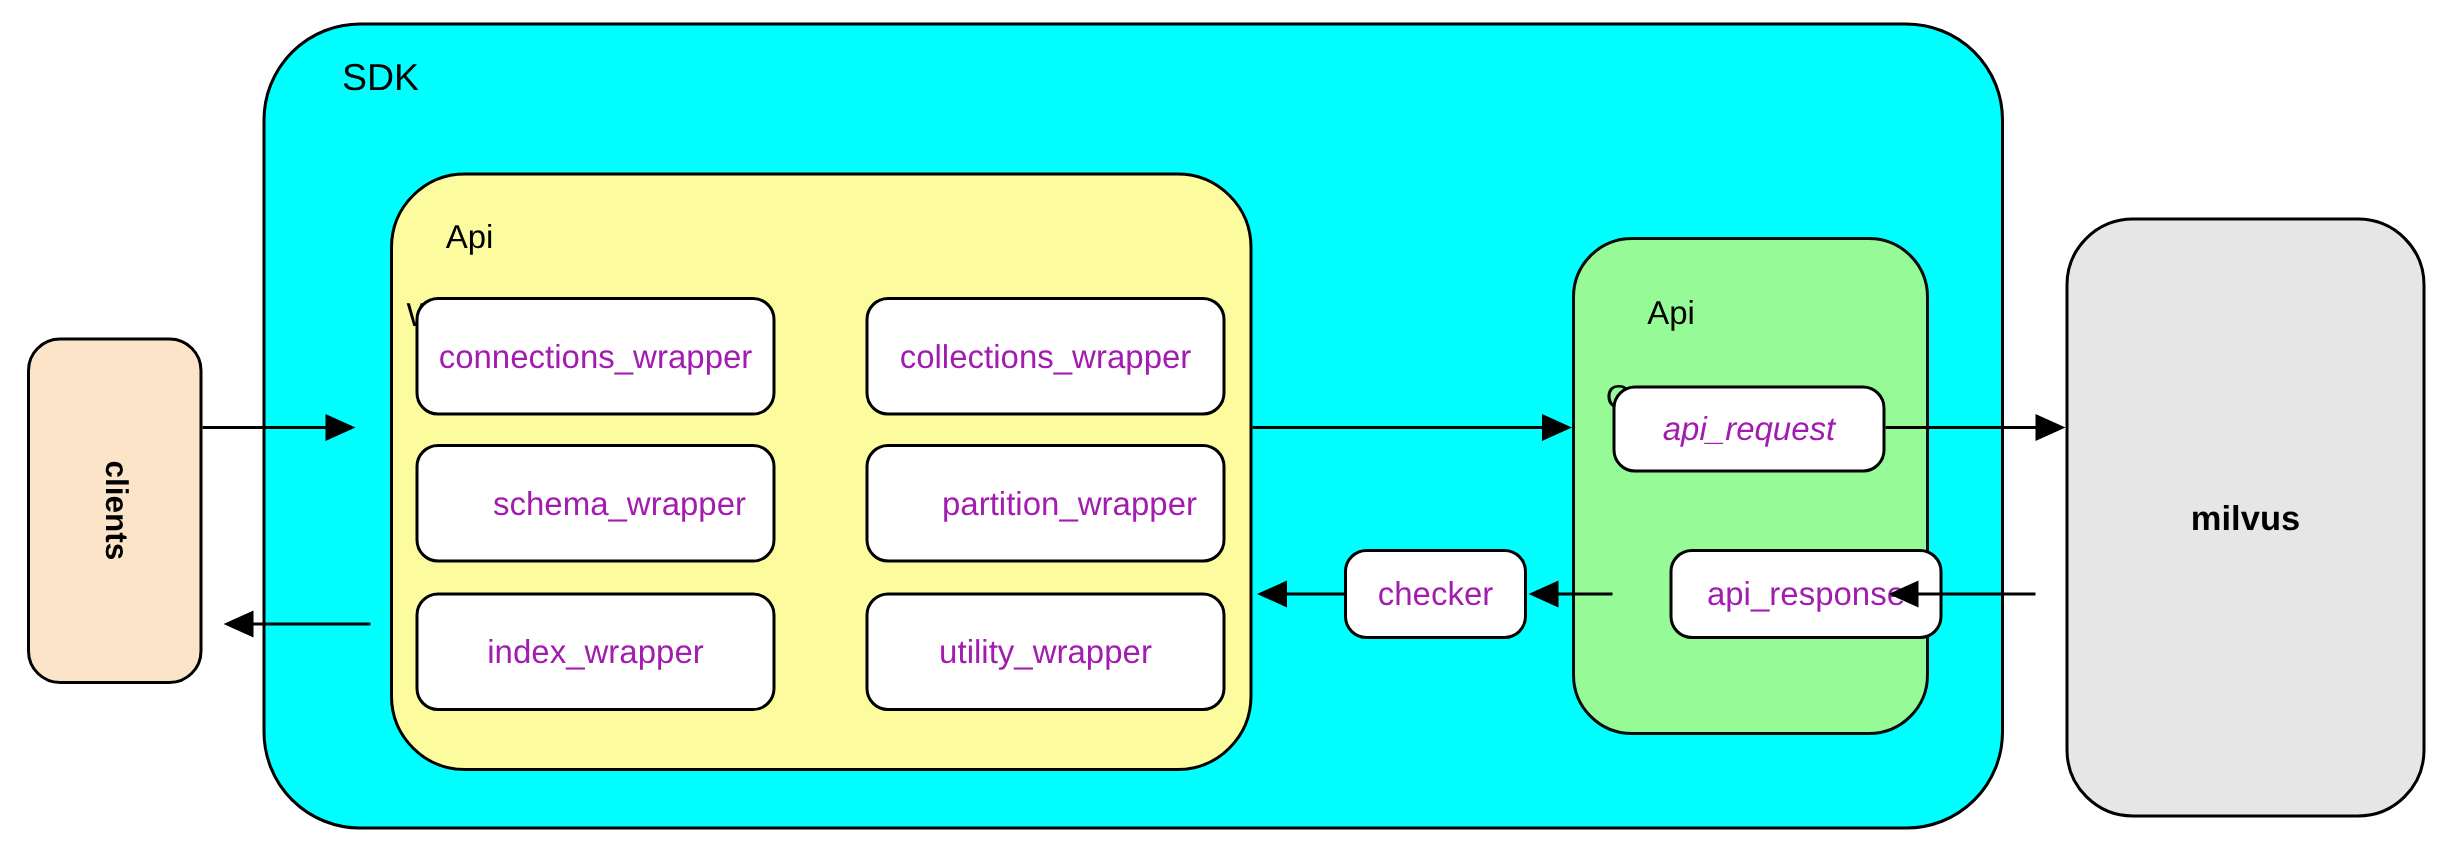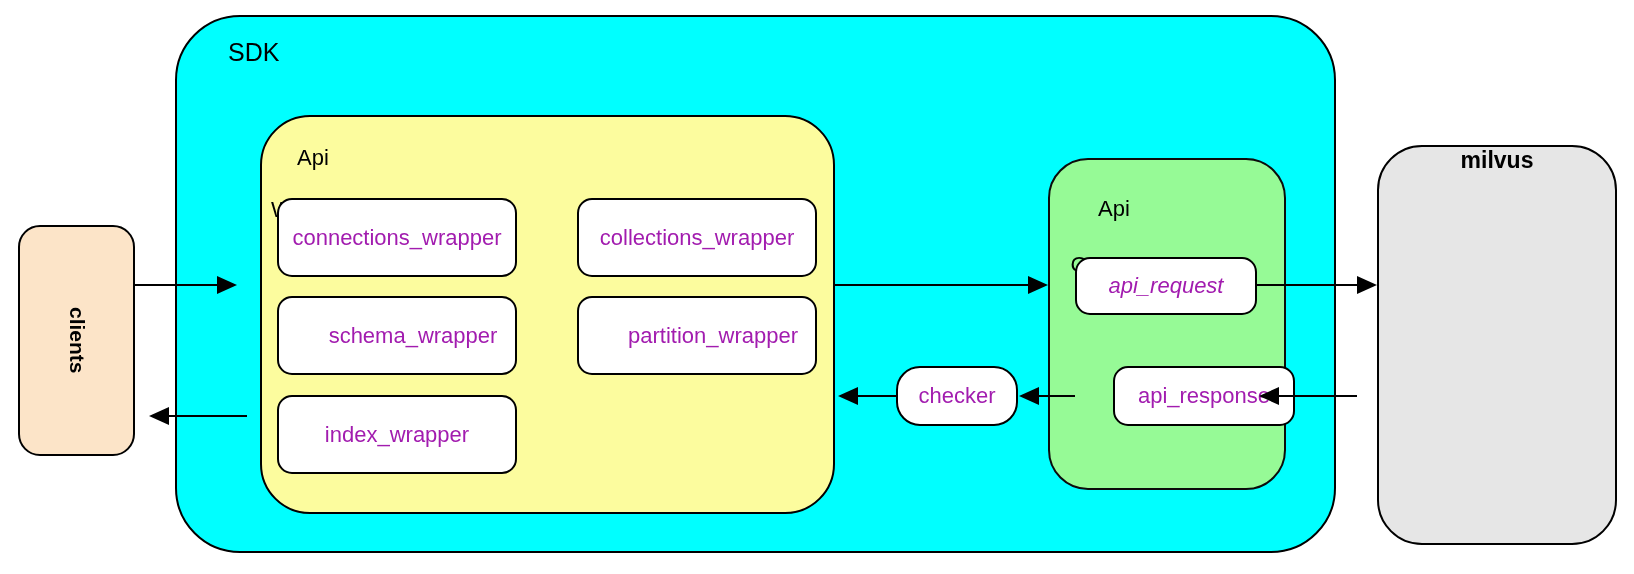--- a/index.html
+++ b/index.html
@@ -42,42 +42,42 @@
   }
   #clients-box .vlabel {
     writing-mode: vertical-rl;
     font-weight: bold;
     font-size: 21px;
     color:#000;
   }
   #milvus-box {
     left:1377px; top:145px; width:240px; height:400px;
     background:#E6E6E6; border-radius:45px;
-    display:flex; align-items:flex-start; justify-content:center;
+    display:flex; align-items:center; justify-content:center;
     font-weight:bold; font-size:23px; color:#000;
   }
   
   .leaf {
     position:absolute;
     box-sizing:border-box;
     background:#FFFFFF;
     border:2px solid #000000;
     border-radius:15px;
     display:flex; align-items:center; justify-content:center;
     font-size:22px; color:#a21caf;
     white-space:nowrap;
   }
   .wcol-l { left:277px; width:240px; }
   .wcol-r { left:577px; width:240px; }
   .wrow-1 { top:198px; height:79px; }
   .wrow-2 { top:296px; height:79px;padding-left:32px; }
   .wrow-3 { top:395px; height:79px; }
   #api-request-box  { left:1075px; top:257px; width:182px; height:58px;font-style:italic; }
   #api-response-box { left:1075px; top:366px; width:182px; height:60px;margin-left:38px; }
-  #checker-box      { left:896px;  top:366px; width:122px; height:60px;border-radius:24px; }
+  #checker-box      { left:896px;  top:366px; width:122px; height:60px; }
   
   .shaft { position:absolute; height:2px; background:#000000; }
   .head-r {
     position:absolute; width:0; height:0;
     border-top:9px solid transparent;
     border-bottom:9px solid transparent;
     border-left:20px solid #000000;
   }
   .head-l {
     position:absolute; width:0; height:0;
@@ -112,20 +112,21 @@
 
   <div class="node" id="milvus-box">
     <span>milvus</span>
   </div>
 
   <div class="leaf wcol-l wrow-1">connections_wrapper</div>
   <div class="leaf wcol-r wrow-1">collections_wrapper</div>
   <div class="leaf wcol-l wrow-2">schema_wrapper</div>
   <div class="leaf wcol-l wrow-3">index_wrapper</div>
   <div class="leaf wcol-r wrow-2">partition_wrapper</div>
+  <div class="leaf wcol-r wrow-3">utility_wrapper</div>
 
   <div class="leaf" id="api-request-box">api_request</div>
   <div class="leaf" id="api-response-box">api_response</div>
   <div class="leaf" id="checker-box">checker</div>
 
   <div>
     <div class="shaft" style="left:135px; top:284px; width:84px;"></div>
     <div class="head-r" style="left:217px; top:276px;"></div>
   </div>
 

